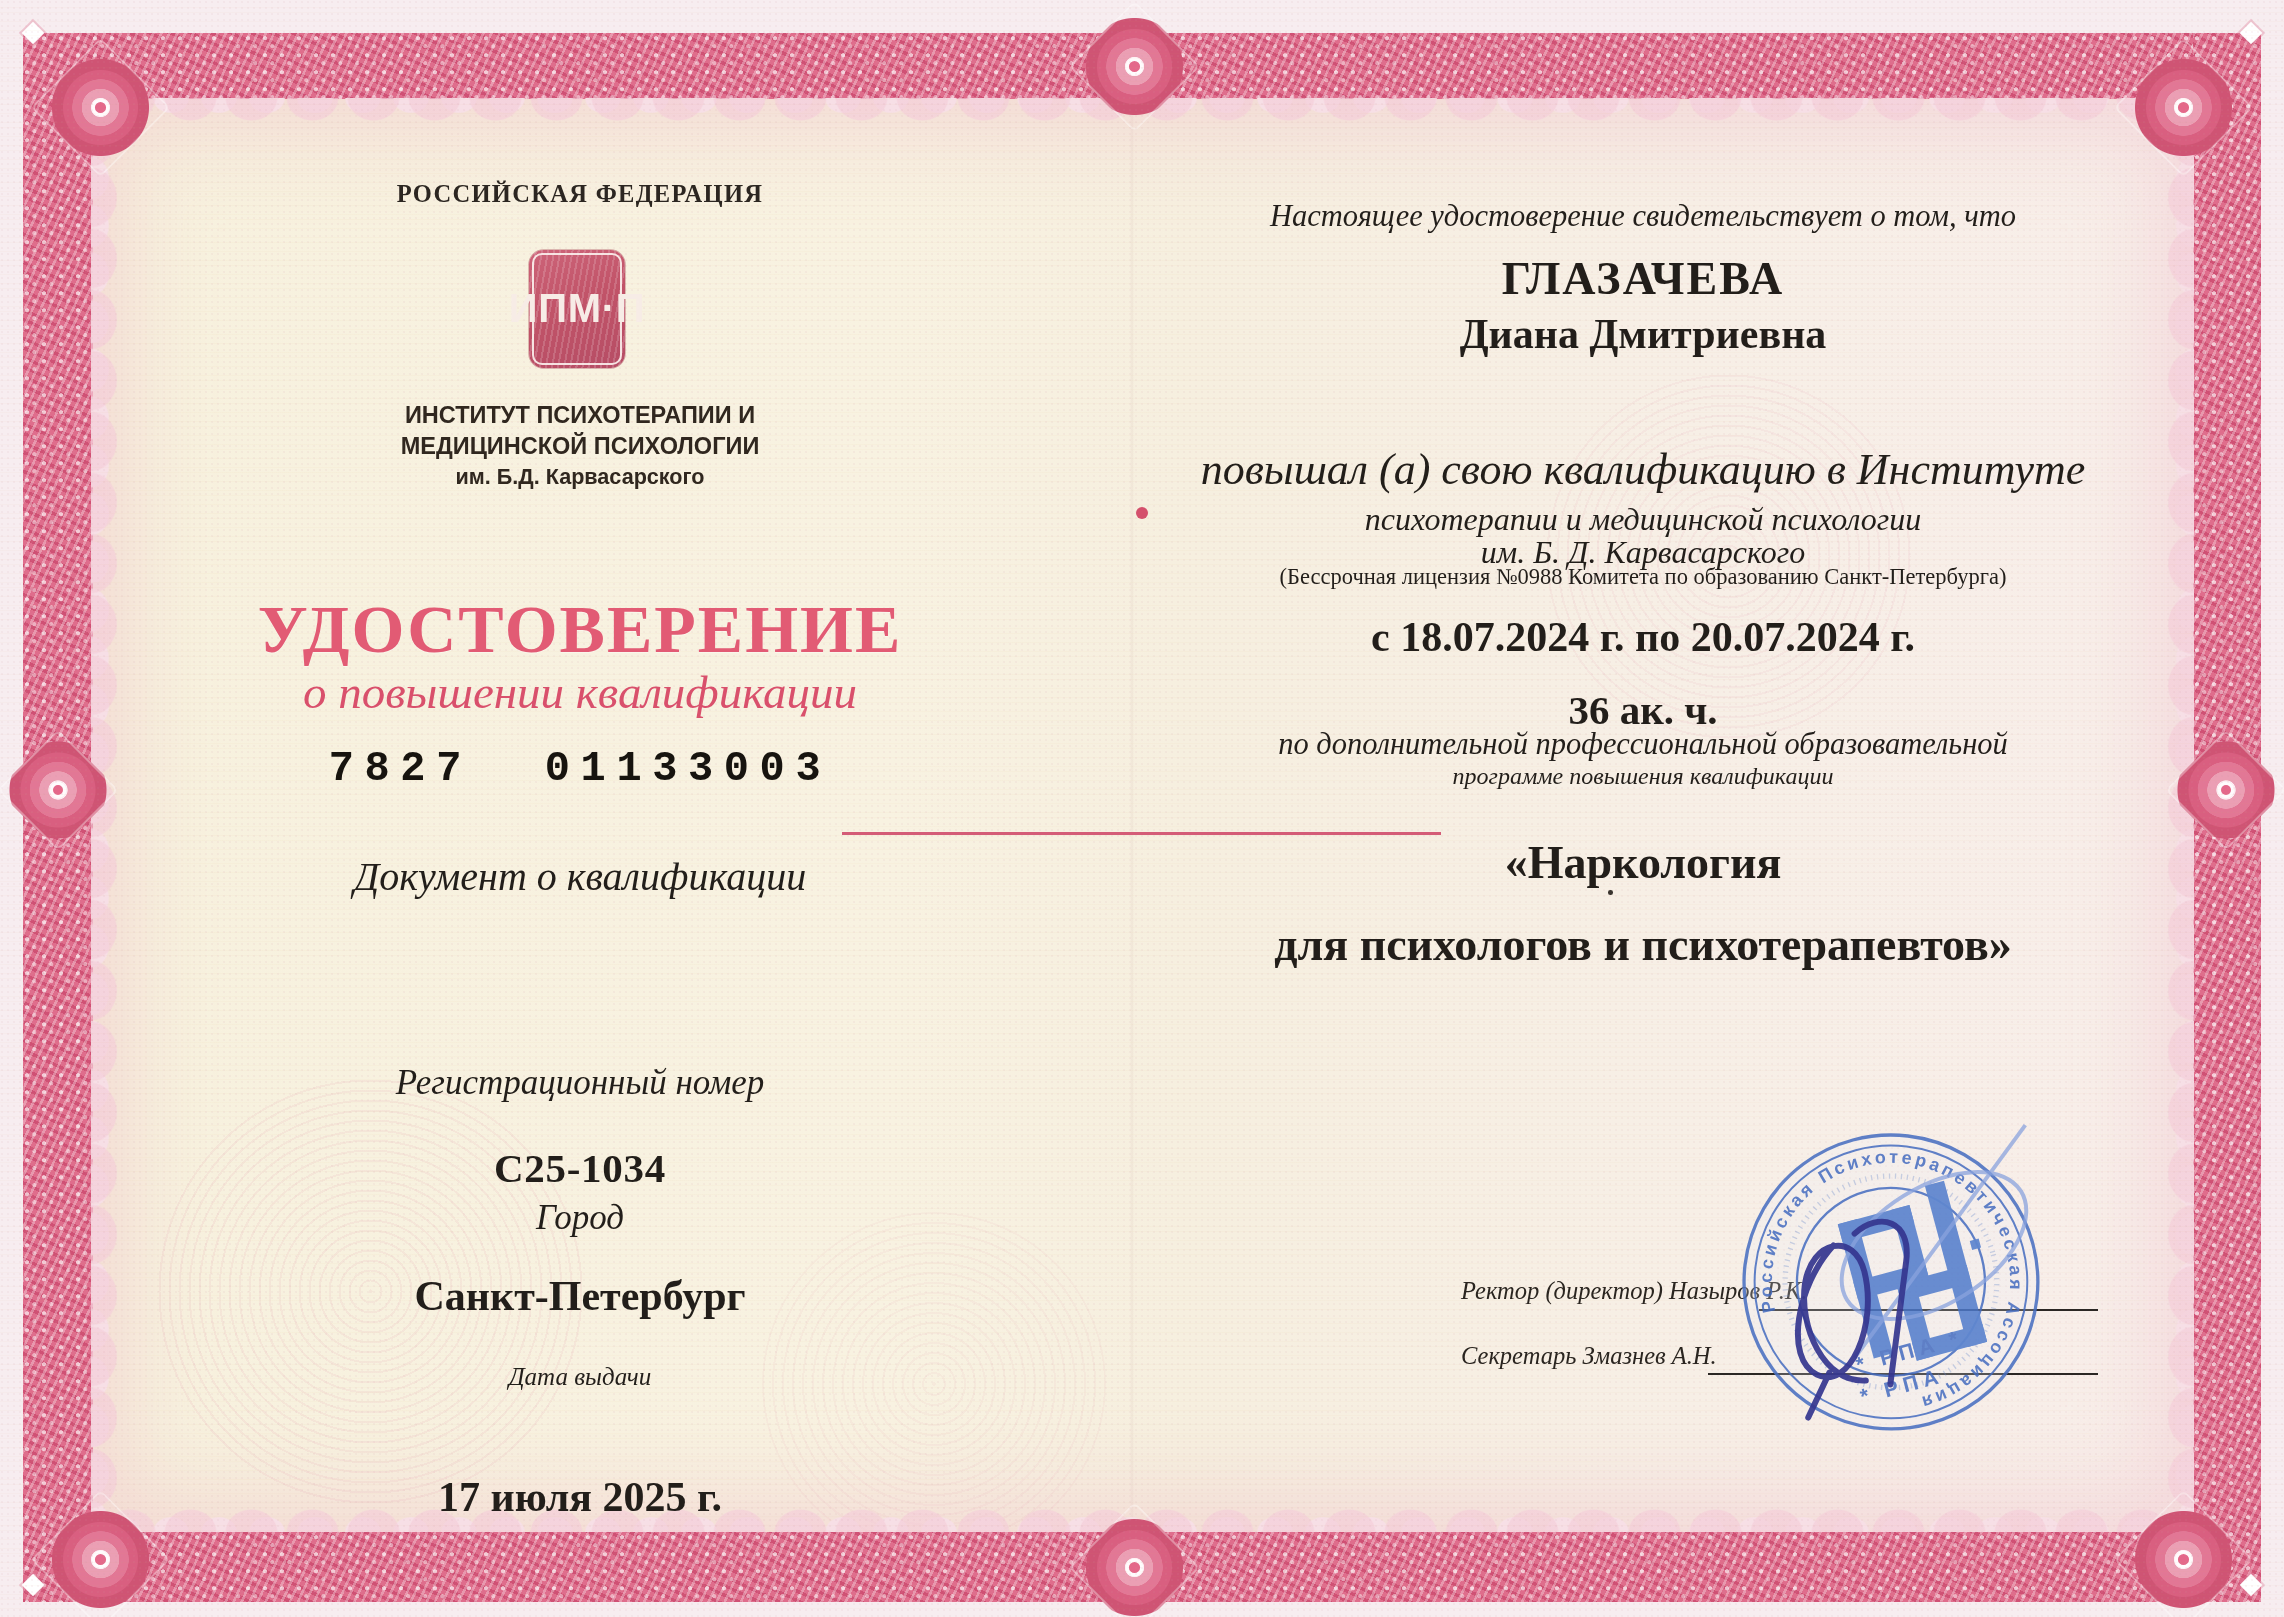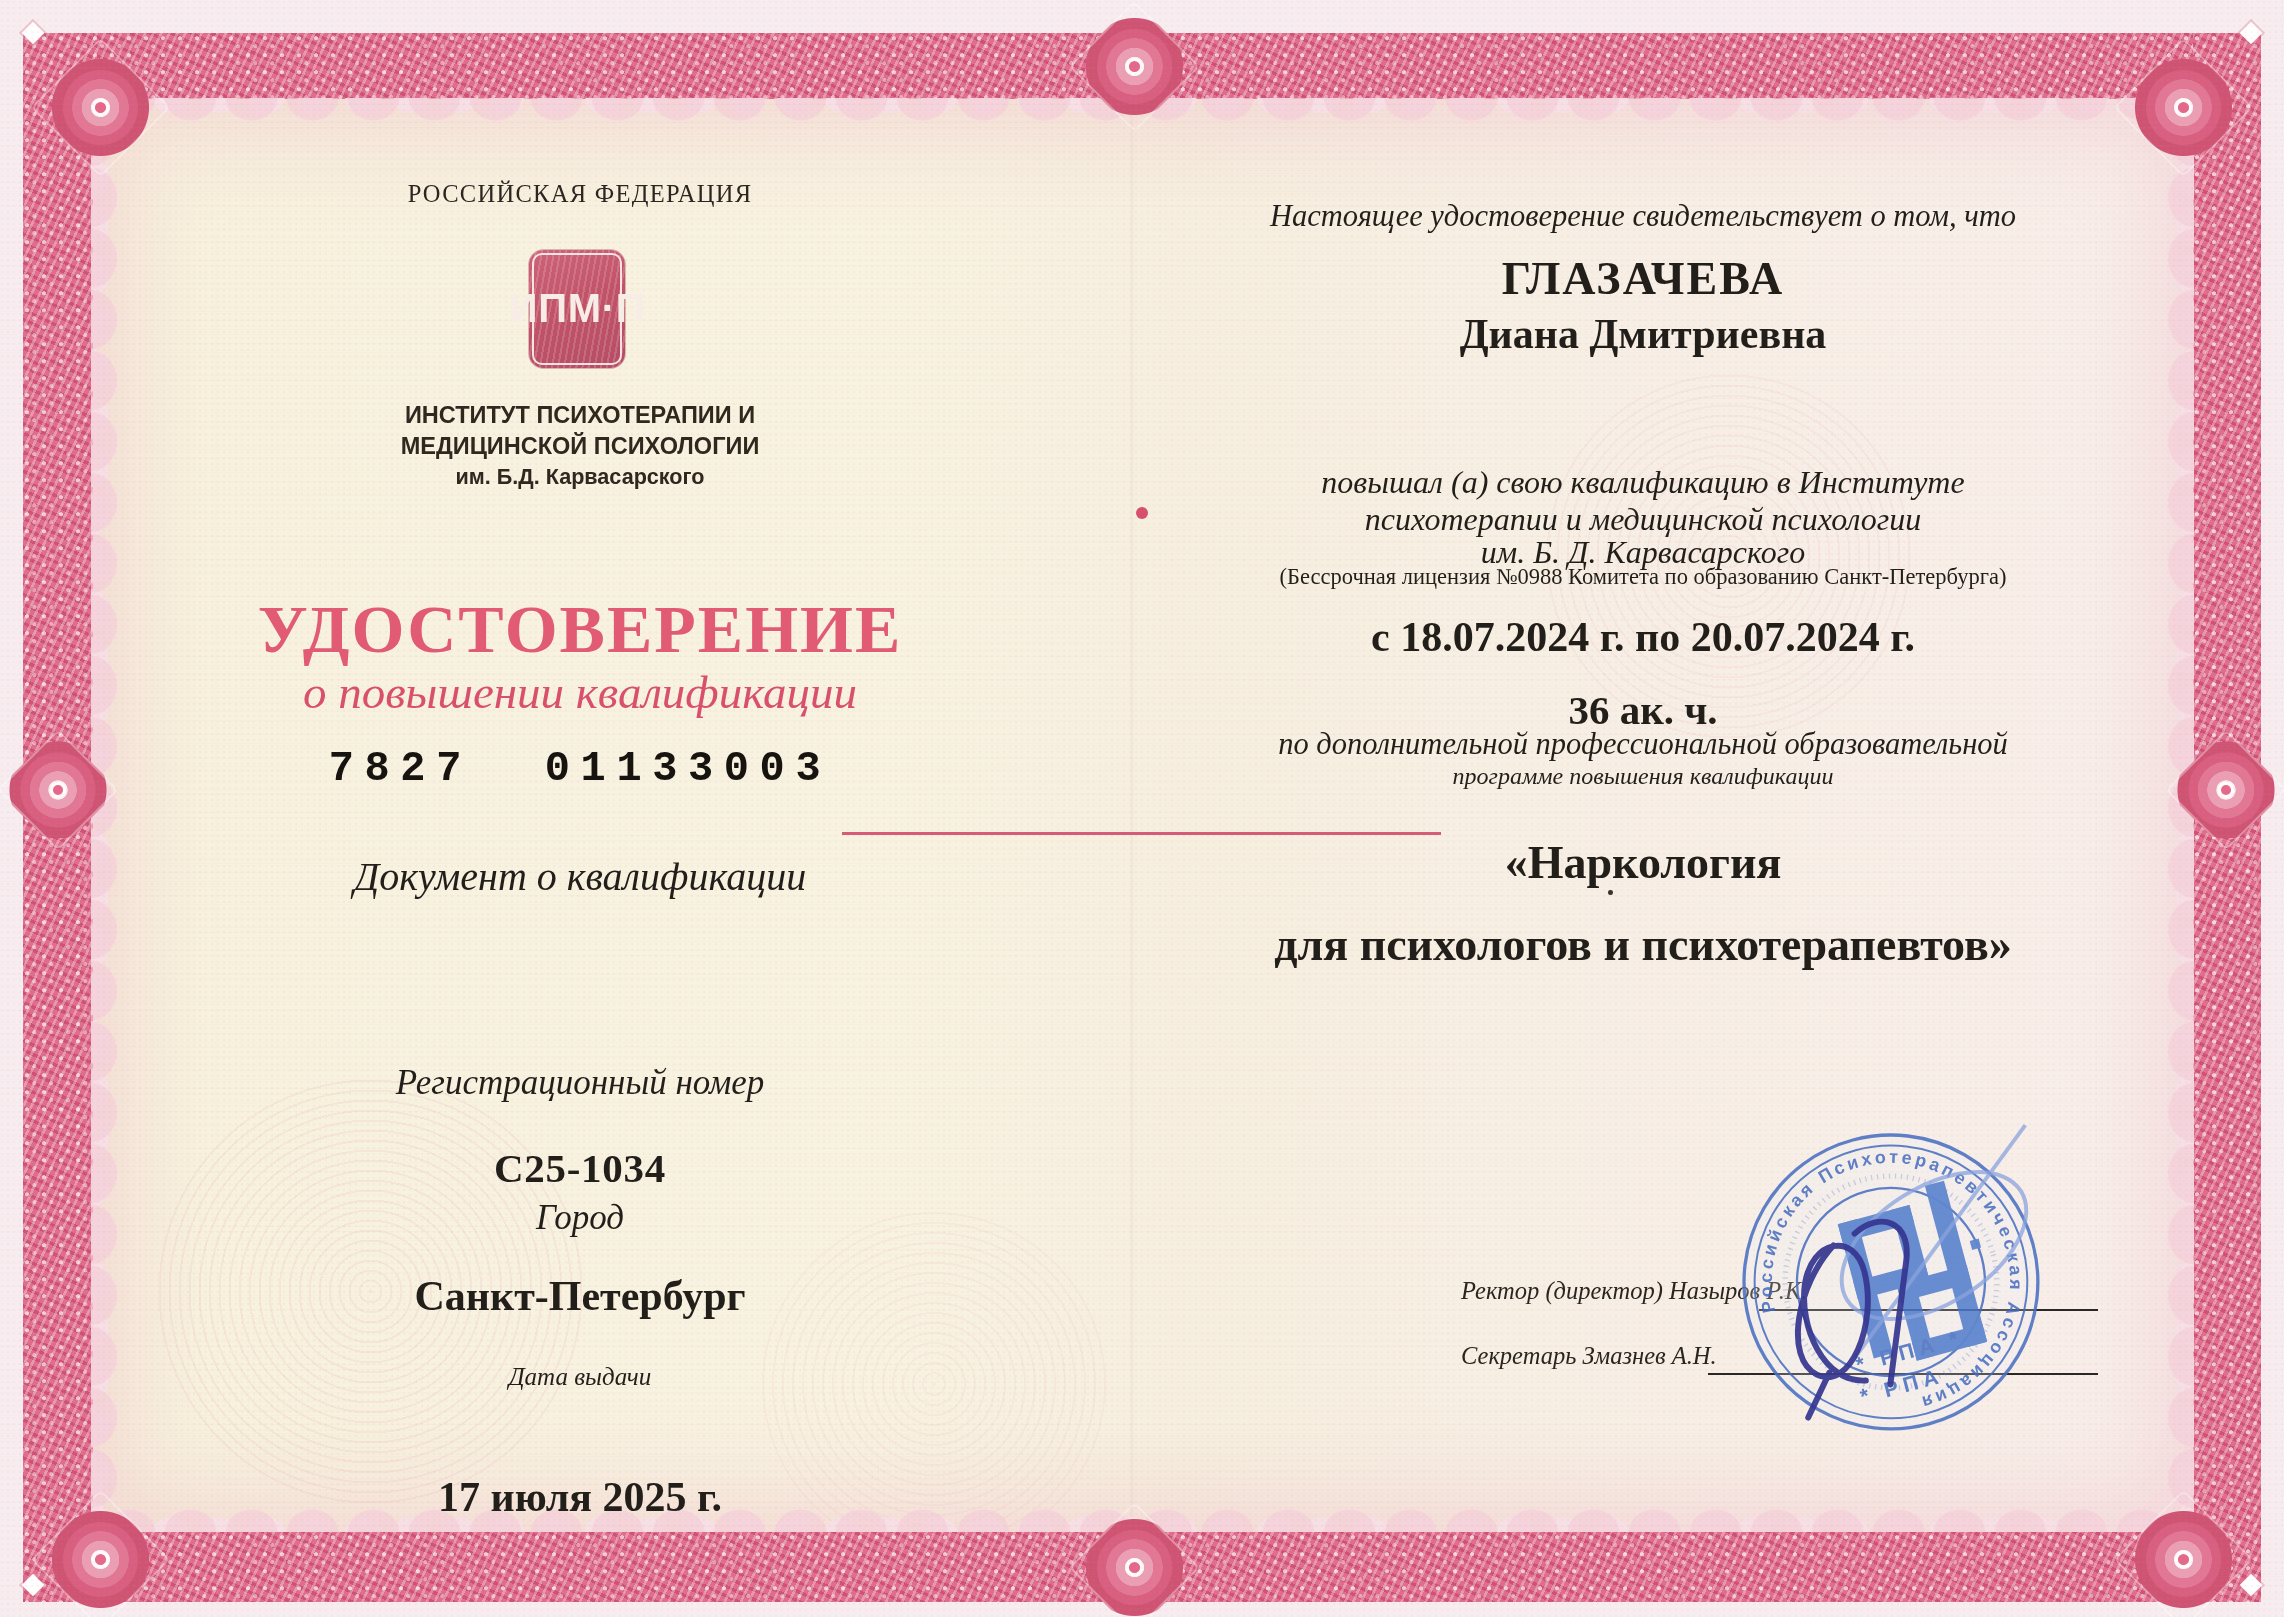--- a/index.html
+++ b/index.html
@@ -65,21 +65,21 @@
   .orn::after{content:"";position:absolute;left:50%;top:50%;width:10.6px;height:10.6px;margin:-5.3px 0 0 -5.3px;
     background:#e4688a;border-radius:50%;box-shadow:0 0 0 3.3px rgba(255,255,255,.8);}
   .star{position:absolute;z-index:6;width:16px;height:16px;background:#fff;transform:rotate(45deg);
     box-shadow:0 0 0 2px rgba(222,120,150,.35);}
 
   
   .l-item{position:absolute;left:166px;width:828px;text-align:center;z-index:10;color:#221e1a;}
   .r-item{position:absolute;left:1186px;width:914px;text-align:center;z-index:10;color:#221e1a;}
   .it{font-style:italic;}
 
-  .country{top:180px;font-size:24.5px;letter-spacing:1.3px;font-weight:400;color:#2c2621;}
+  .country{top:180px;font-size:24.5px;letter-spacing:1.3px;font-weight:700;color:#2c2621;}
   .logo{position:absolute;left:529px;top:250px;width:96px;height:118px;z-index:10;border-radius:14.6px;
     background:linear-gradient(160deg,#cd6479 0%,#c15368 45%,#b64d65 100%);
     box-shadow:0 0 0 0.7px rgba(150,40,60,.4);}
   .logo::before{content:"";position:absolute;inset:0;border-radius:14.6px;
     background:repeating-linear-gradient(100deg, rgba(255,255,255,.16) 0 2px, transparent 2px 6px);}
   .logo::after{content:"";position:absolute;inset:3.3px;border:2.6px solid rgba(252,242,238,.9);border-radius:10px;}
   .logo-text{position:absolute;inset:0;display:flex;flex-direction:row;align-items:center;justify-content:center;
     font-family:"Liberation Sans","DejaVu Sans",sans-serif;font-weight:700;font-size:40px;line-height:1.04;
     color:#f7ece6;letter-spacing:0.7px;z-index:2;}
   .inst{font-family:"Liberation Sans","DejaVu Sans",sans-serif;font-weight:700;color:#30271f;transform:scaleX(.96);}
@@ -99,21 +99,21 @@
   .reg-label{top:1063px;font-size:35px;font-style:italic;}
   .reg-value{top:1119px;font-size:41px;font-weight:700;letter-spacing:0.7px;margin-top:25px;}
   .city-label{top:1198px;font-size:35px;font-style:italic;}
   .city-value{top:1272px;font-size:42px;font-weight:700;}
   .date-label{top:1363px;font-size:25px;font-style:italic;}
   .date-value{top:1441px;font-size:42px;font-weight:700;margin-top:32px;}
 
   .intro{top:199px;font-size:30.5px;font-style:italic;font-weight:500;}
   .surname{top:252px;font-size:46px;font-weight:700;letter-spacing:2px;}
   .name{top:310px;font-size:42px;font-weight:700;}
-  .body1{top:464px;font-size:32px;font-style:italic;font-weight:500;}
+  .body1{top:444px;font-size:44px;font-style:italic;font-weight:500;}
   .body2{top:501px;font-size:32px;font-style:italic;font-weight:500;}
   .body3{top:534px;font-size:32px;font-style:italic;font-weight:500;}
   .license{top:564px;font-size:22.5px;}
   .period{top:613px;font-size:42px;font-weight:700;}
   .hours{top:686px;font-size:41px;font-weight:700;}
   .prog1{top:727px;font-size:30.5px;font-style:italic;font-weight:500;}
   .prog2{top:763px;font-size:24px;font-style:italic;font-weight:500;}
   .ptitle1{top:836px;font-size:46px;font-weight:700;}
   .ptitle2{top:918px;font-size:46px;font-weight:700;}
   .pdot{position:absolute;left:1608px;top:890px;width:4.6px;height:4.6px;border-radius:50%;background:#3a342e;z-index:10;}

